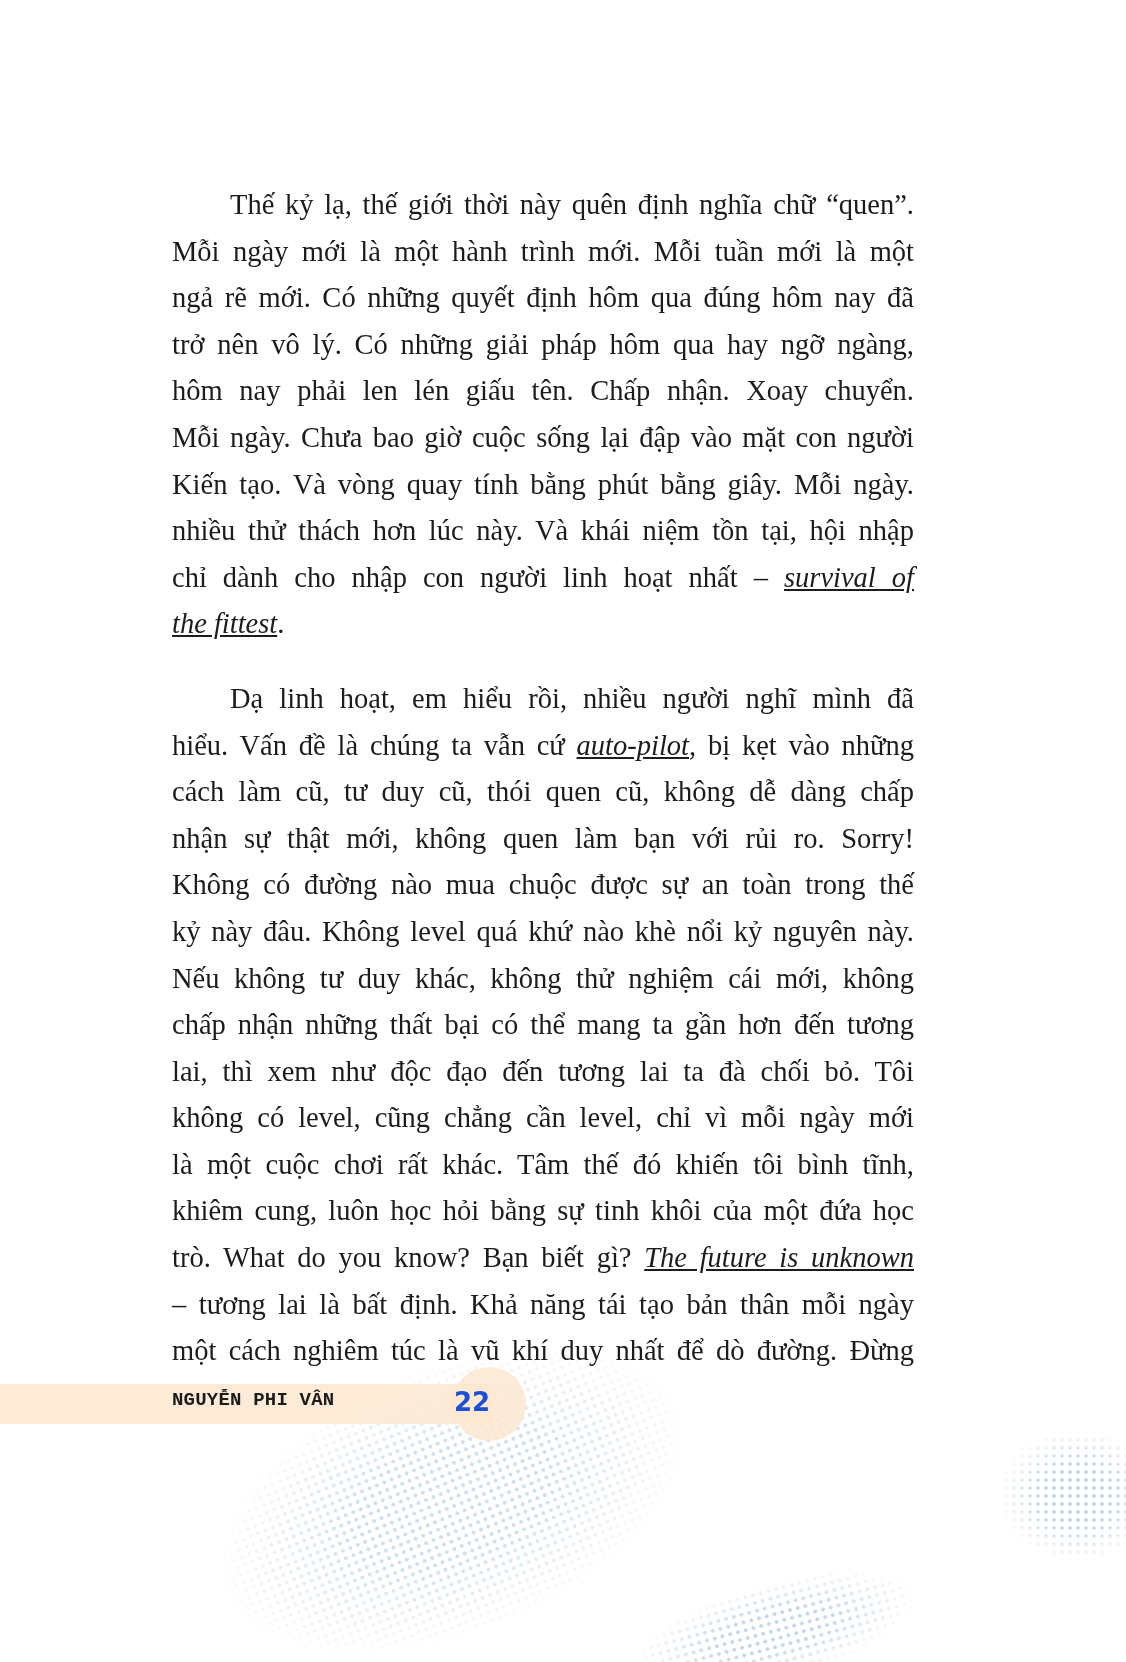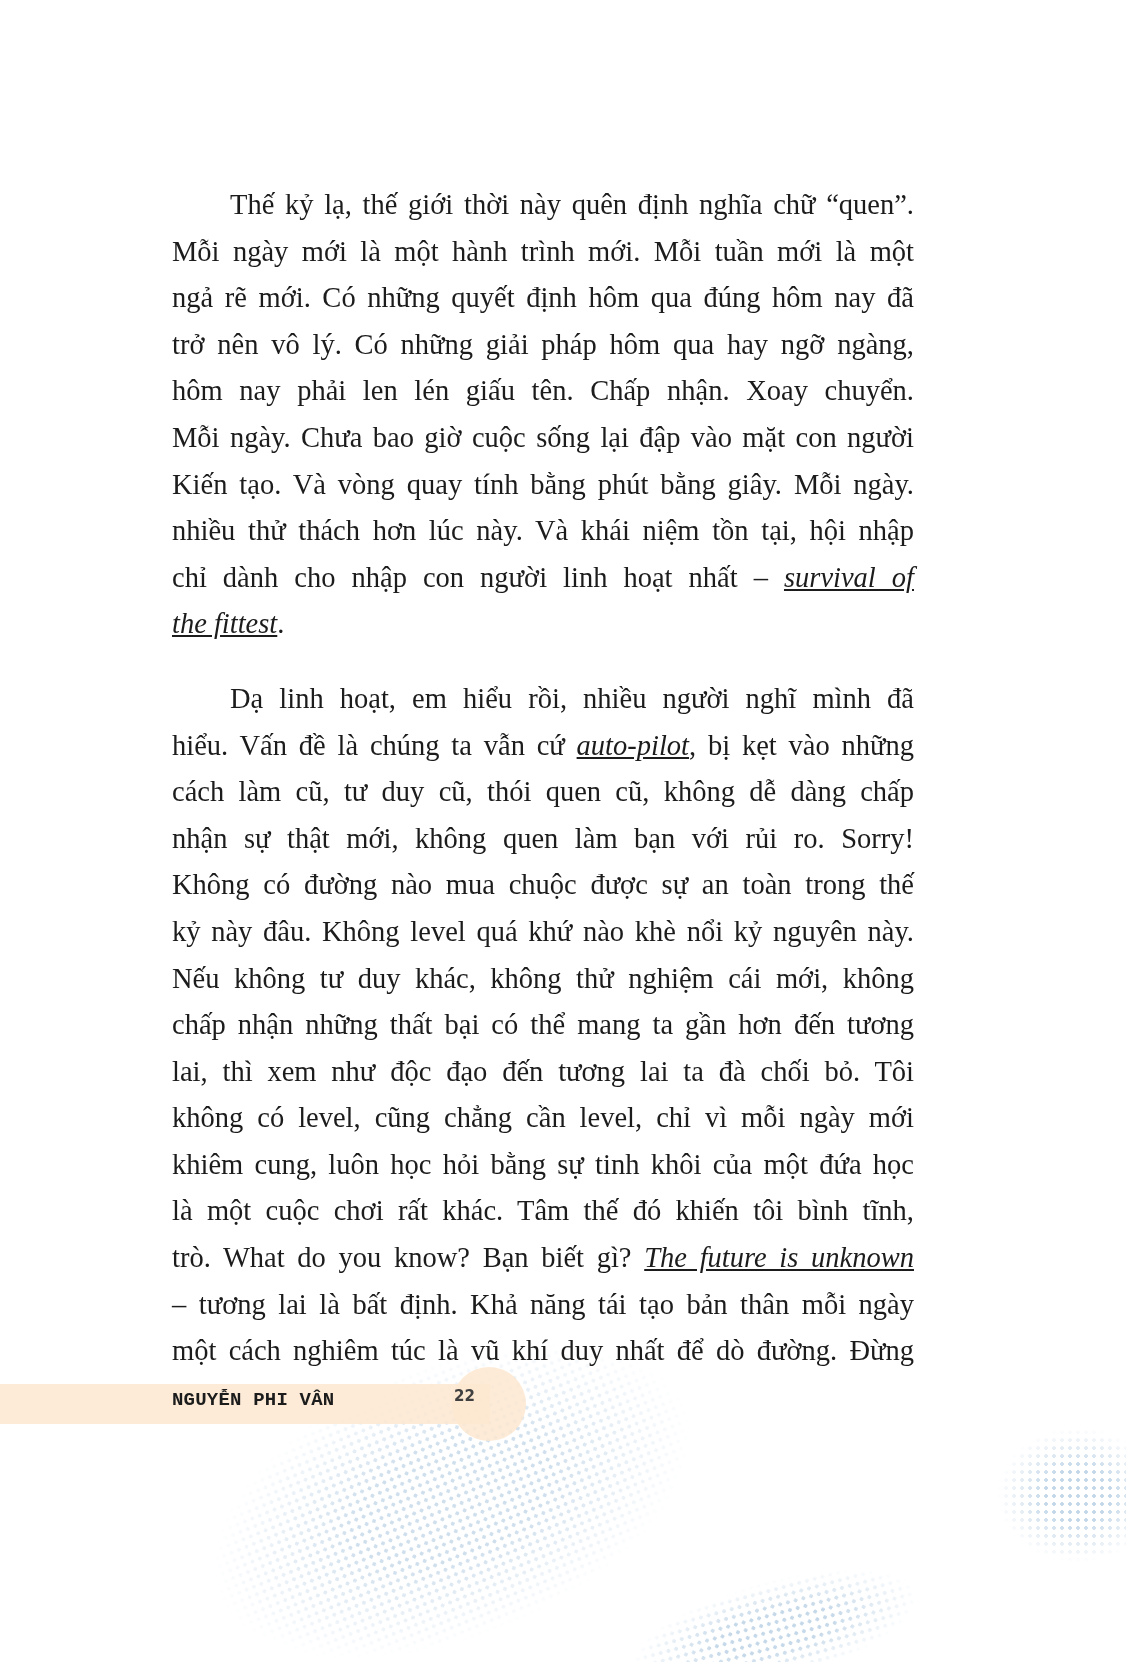--- a/index.html
+++ b/index.html
@@ -97,22 +97,22 @@
       font-size: 19px;
       letter-spacing: 0.2px;
       color: #1c1c1c;
     }
     .footer-page {
       position: absolute;
       left: 454px;
       top: 1387px;
       font-family: "DejaVu Sans", "Liberation Sans", sans-serif;
       font-weight: bold;
-      font-size: 15px;
-      color: #404040;
+      font-size: 26px;
+      color: #1d4ed8;
     }
   </style>
 </head>
 <body>
 
 <div class="dots dots-a"></div>
 <div class="dots dots-b"></div>
 <div class="dots dots-c"></div>
 
 <div class="text-block">
@@ -136,22 +136,22 @@
     <span class="line indent"><span>Dạ linh hoạt, em hiểu rồi, nhiều người nghĩ mình đã</span></span>
     <span class="line"><span>hiểu. Vấn đề là chúng ta vẫn cứ </span><em>auto-pilot</em><span>, bị kẹt vào những</span></span>
     <span class="line"><span>cách làm cũ, tư duy cũ, thói quen cũ, không dễ dàng chấp</span></span>
     <span class="line"><span>nhận sự thật mới, không quen làm bạn với rủi ro. Sorry!</span></span>
     <span class="line"><span>Không có đường nào mua chuộc được sự an toàn trong thế</span></span>
     <span class="line"><span>kỷ này đâu. Không level quá khứ nào khè nổi kỷ nguyên này.</span></span>
     <span class="line"><span>Nếu không tư duy khác, không thử nghiệm cái mới, không</span></span>
     <span class="line"><span>chấp nhận những thất bại có thể mang ta gần hơn đến tương</span></span>
     <span class="line"><span>lai, thì xem như độc đạo đến tương lai ta đà chối bỏ. Tôi</span></span>
     <span class="line"><span>không có level, cũng chẳng cần level, chỉ vì mỗi ngày mới</span></span>
+    <span class="line"><span>là một cuộc chơi rất khác. Tâm thế đó khiến tôi bình tĩnh,</span></span>
     <span class="line"><span>khiêm cung, luôn học hỏi bằng sự tinh khôi của một đứa học</span></span>
-    <span class="line"><span>là một cuộc chơi rất khác. Tâm thế đó khiến tôi bình tĩnh,</span></span>
     <span class="line"><span>trò. What do you know? Bạn biết gì? </span><em>The future is unknown</em></span>
     <span class="line"><span>– tương lai là bất định. Khả năng tái tạo bản thân mỗi ngày</span></span>
     <span class="line"><span>một cách nghiêm túc là vũ khí duy nhất để dò đường. Đừng</span></span>
   </div>
 </div>
 
 <div class="footer-band"></div>
 <div class="footer-circle"></div>
 <div class="footer-author">NGUYỄN PHI VÂN</div>
 <div class="footer-page">22</div>

